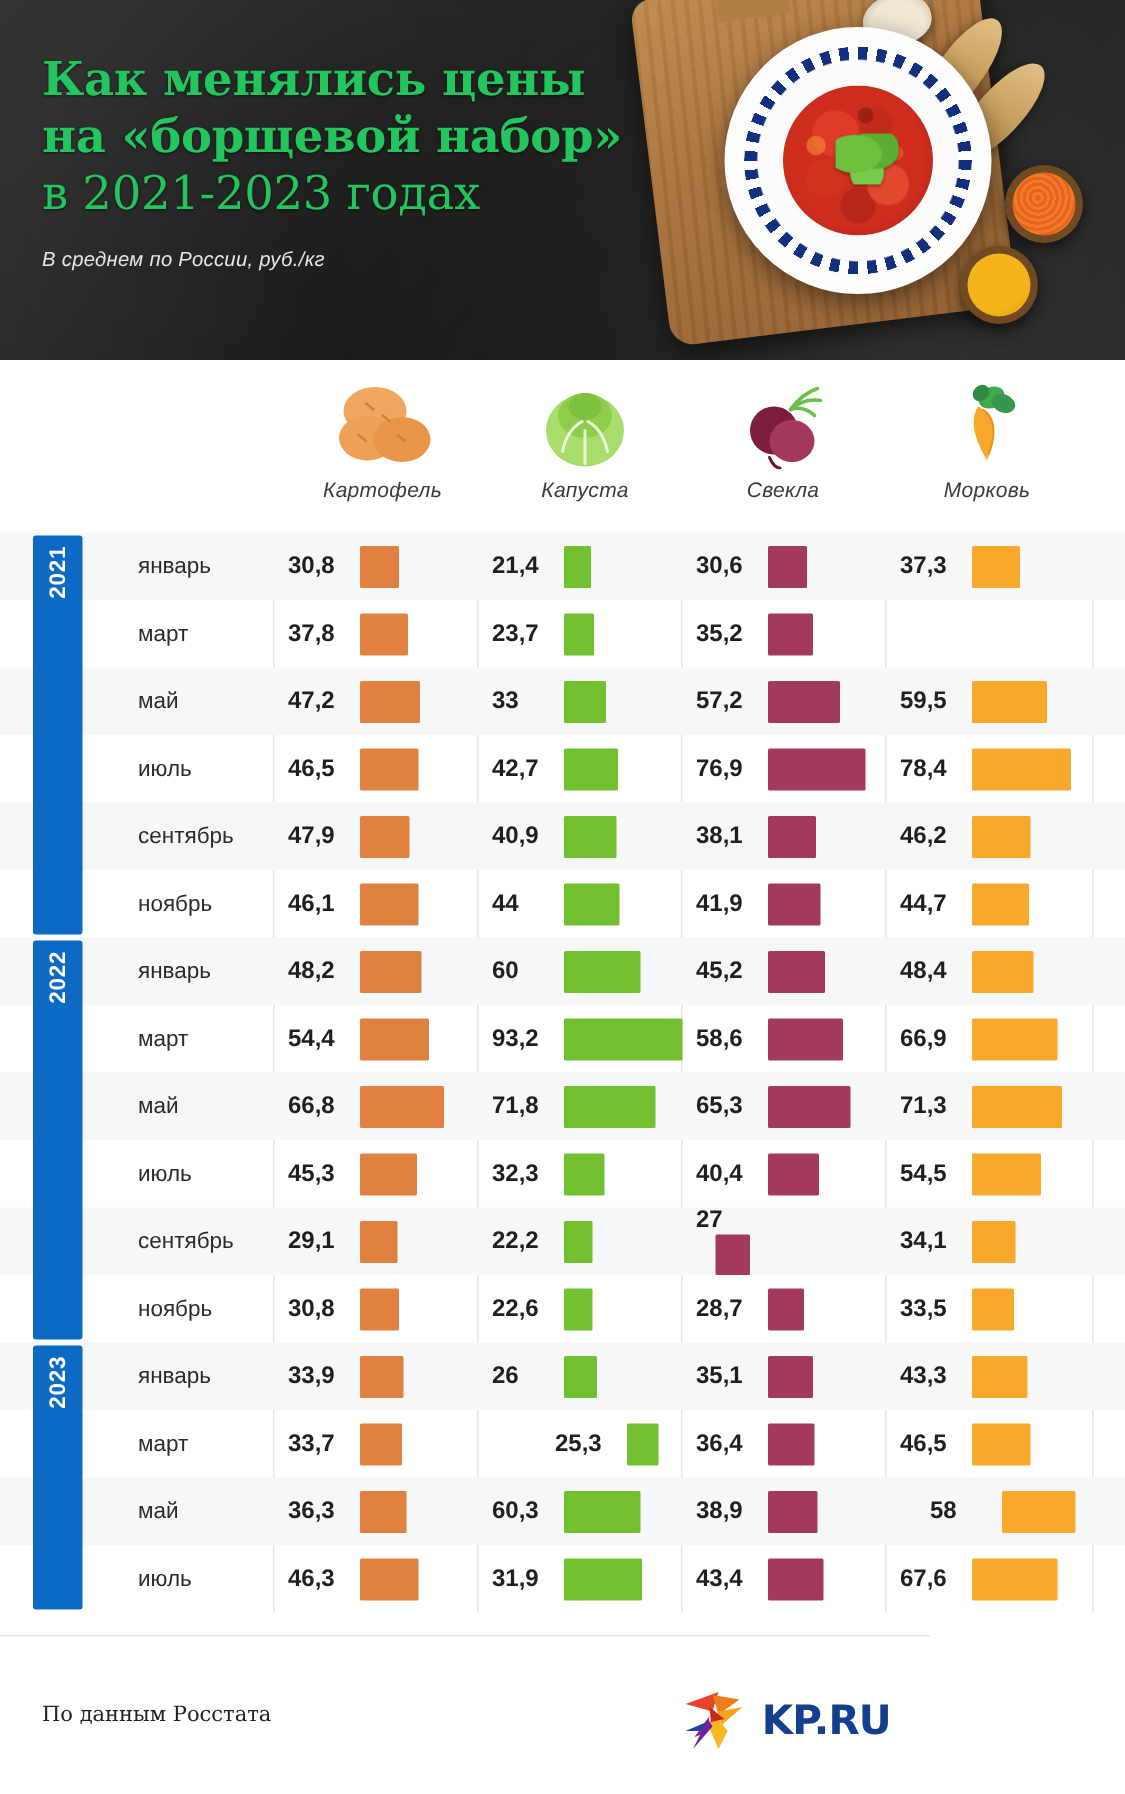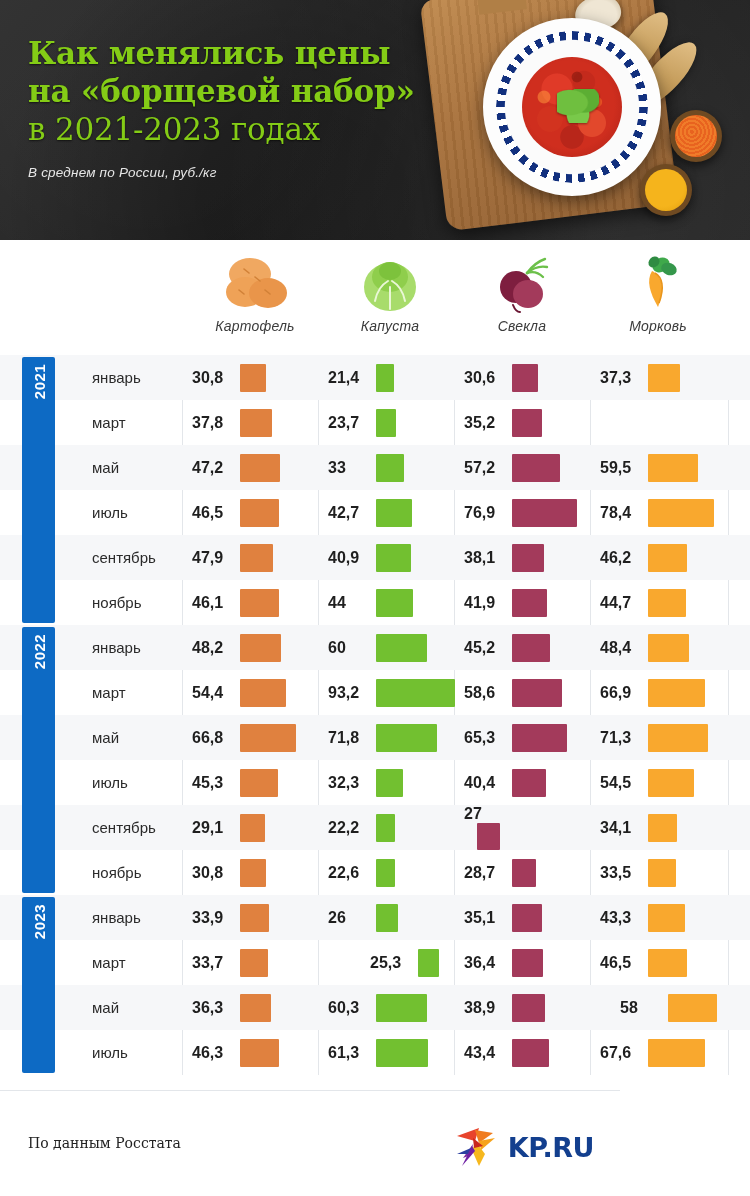--- a/index.html
+++ b/index.html
@@ -22,21 +22,21 @@
     position:absolute; inset:0;
     background:
       radial-gradient(circle at 18% 30%, rgba(255,255,255,.035) 0 22%, rgba(0,0,0,0) 60%),
       radial-gradient(circle at 70% 80%, rgba(255,255,255,.03) 0 18%, rgba(0,0,0,0) 55%),
       radial-gradient(circle at 40% 85%, rgba(0,0,0,.35) 0 20%, rgba(0,0,0,0) 60%),
       linear-gradient(135deg,#2c2c2c 0%,#212121 45%,#2a2a2a 100%);
   }
   .header-text { position: absolute; left: 28px; top: 34px; width: 430px; z-index: 5; }
   .title {
     font-family: "DejaVu Serif", "Liberation Serif", serif;
-    color: #84cc16;
+    color: #22c55e;
     font-weight: 700;
     font-size: 31px;
     line-height: 38px;
     letter-spacing: -0.2px;
     text-shadow: 0 1px 2px rgba(0,0,0,.6);
   }
   .title .light { font-weight: 400; }
   .subtitle {
     margin-top: 17px;
     color: #e6e6e6;
@@ -598,21 +598,21 @@
             <span class="bar" style="width: 49px; background: rgb(249, 168, 46);"></span>
           </div>
         </div>
         <div class="row">
           <div class="month">июль</div>
           <div class="cell" style="left: 192px;">
             <span class="val">46,3</span>
             <span class="bar" style="width: 39px; background: rgb(224, 129, 63);"></span>
           </div>
           <div class="cell" style="left: 328px;">
-            <span class="val">61,3</span>
+            <span class="val">31,9</span>
             <span class="bar" style="width: 52px; background: rgb(114, 192, 48);"></span>
           </div>
           <div class="cell" style="left: 464px;">
             <span class="val">43,4</span>
             <span class="bar" style="width: 37px; background: rgb(163, 58, 91);"></span>
           </div>
           <div class="cell" style="left: 600px;">
             <span class="val">67,6</span>
             <span class="bar" style="width: 57px; background: rgb(249, 168, 46);"></span>
           </div>

